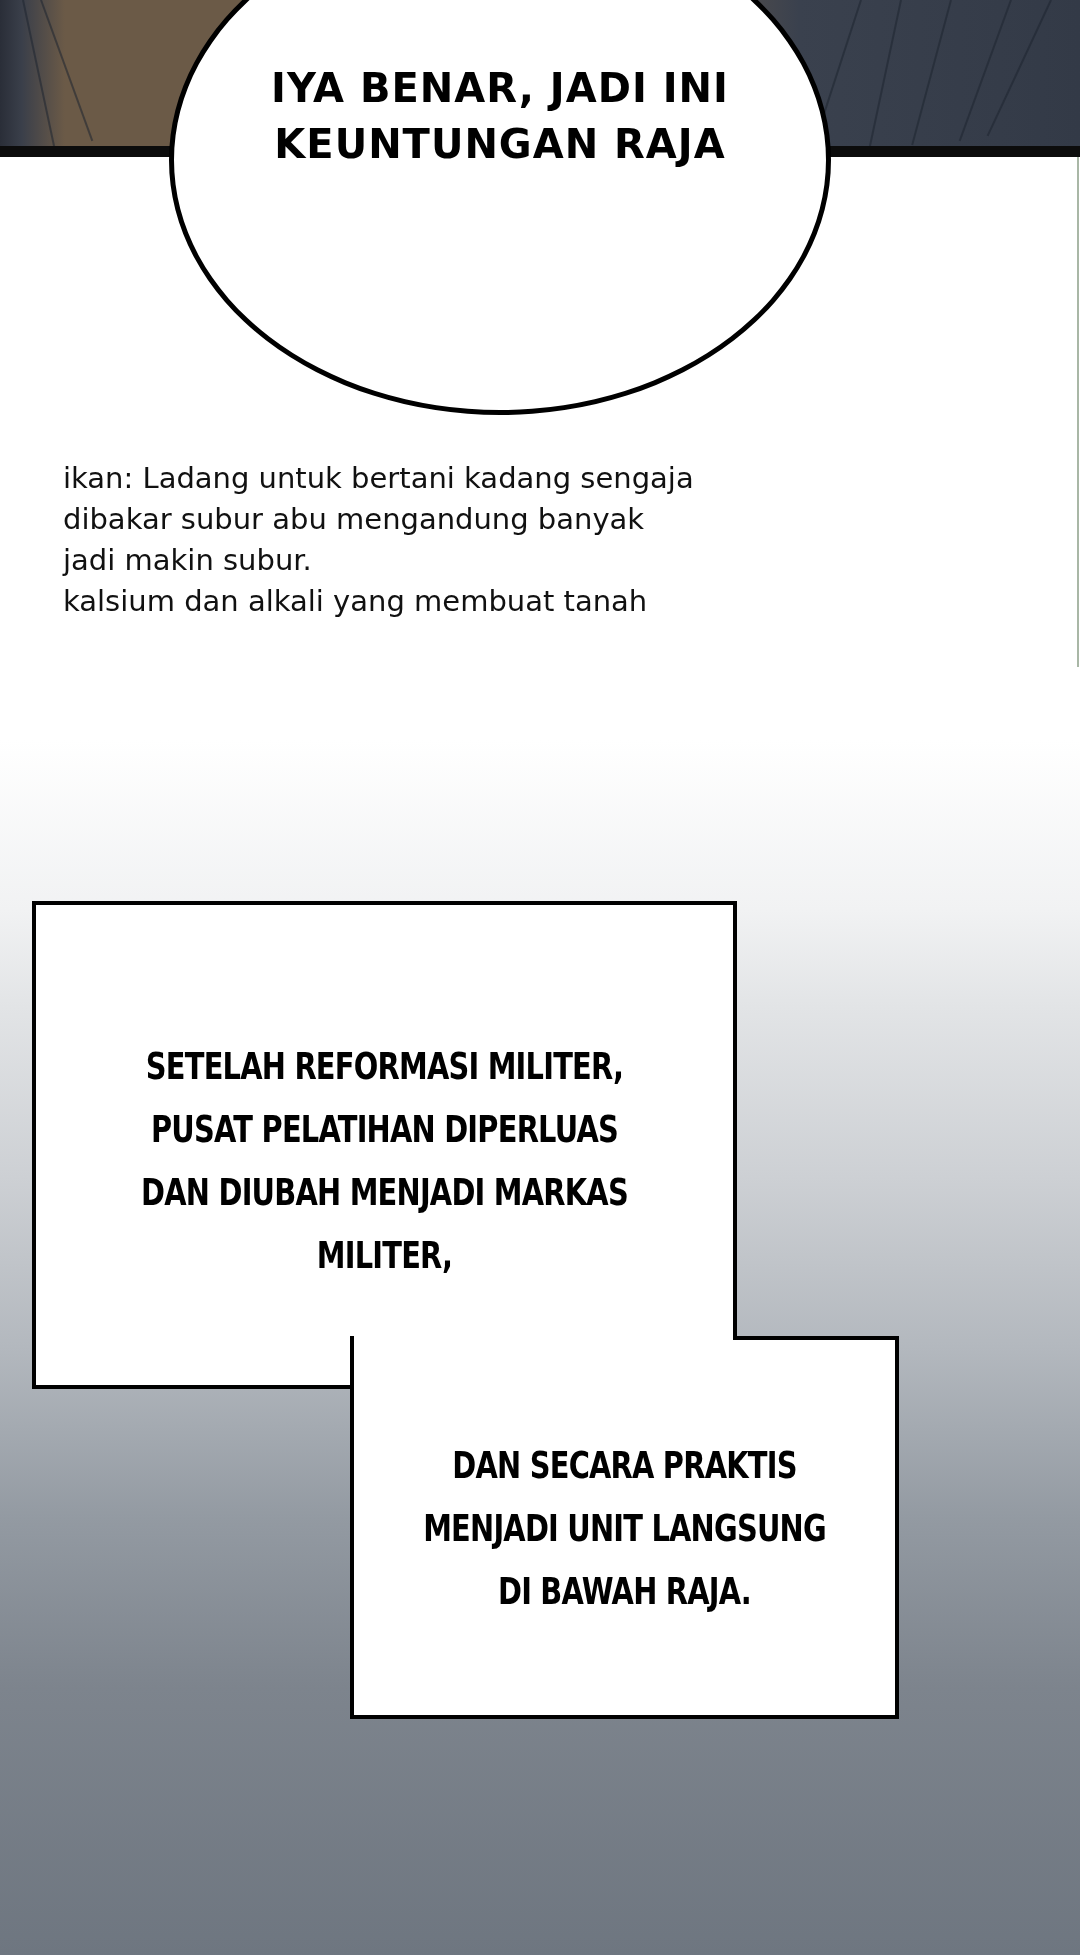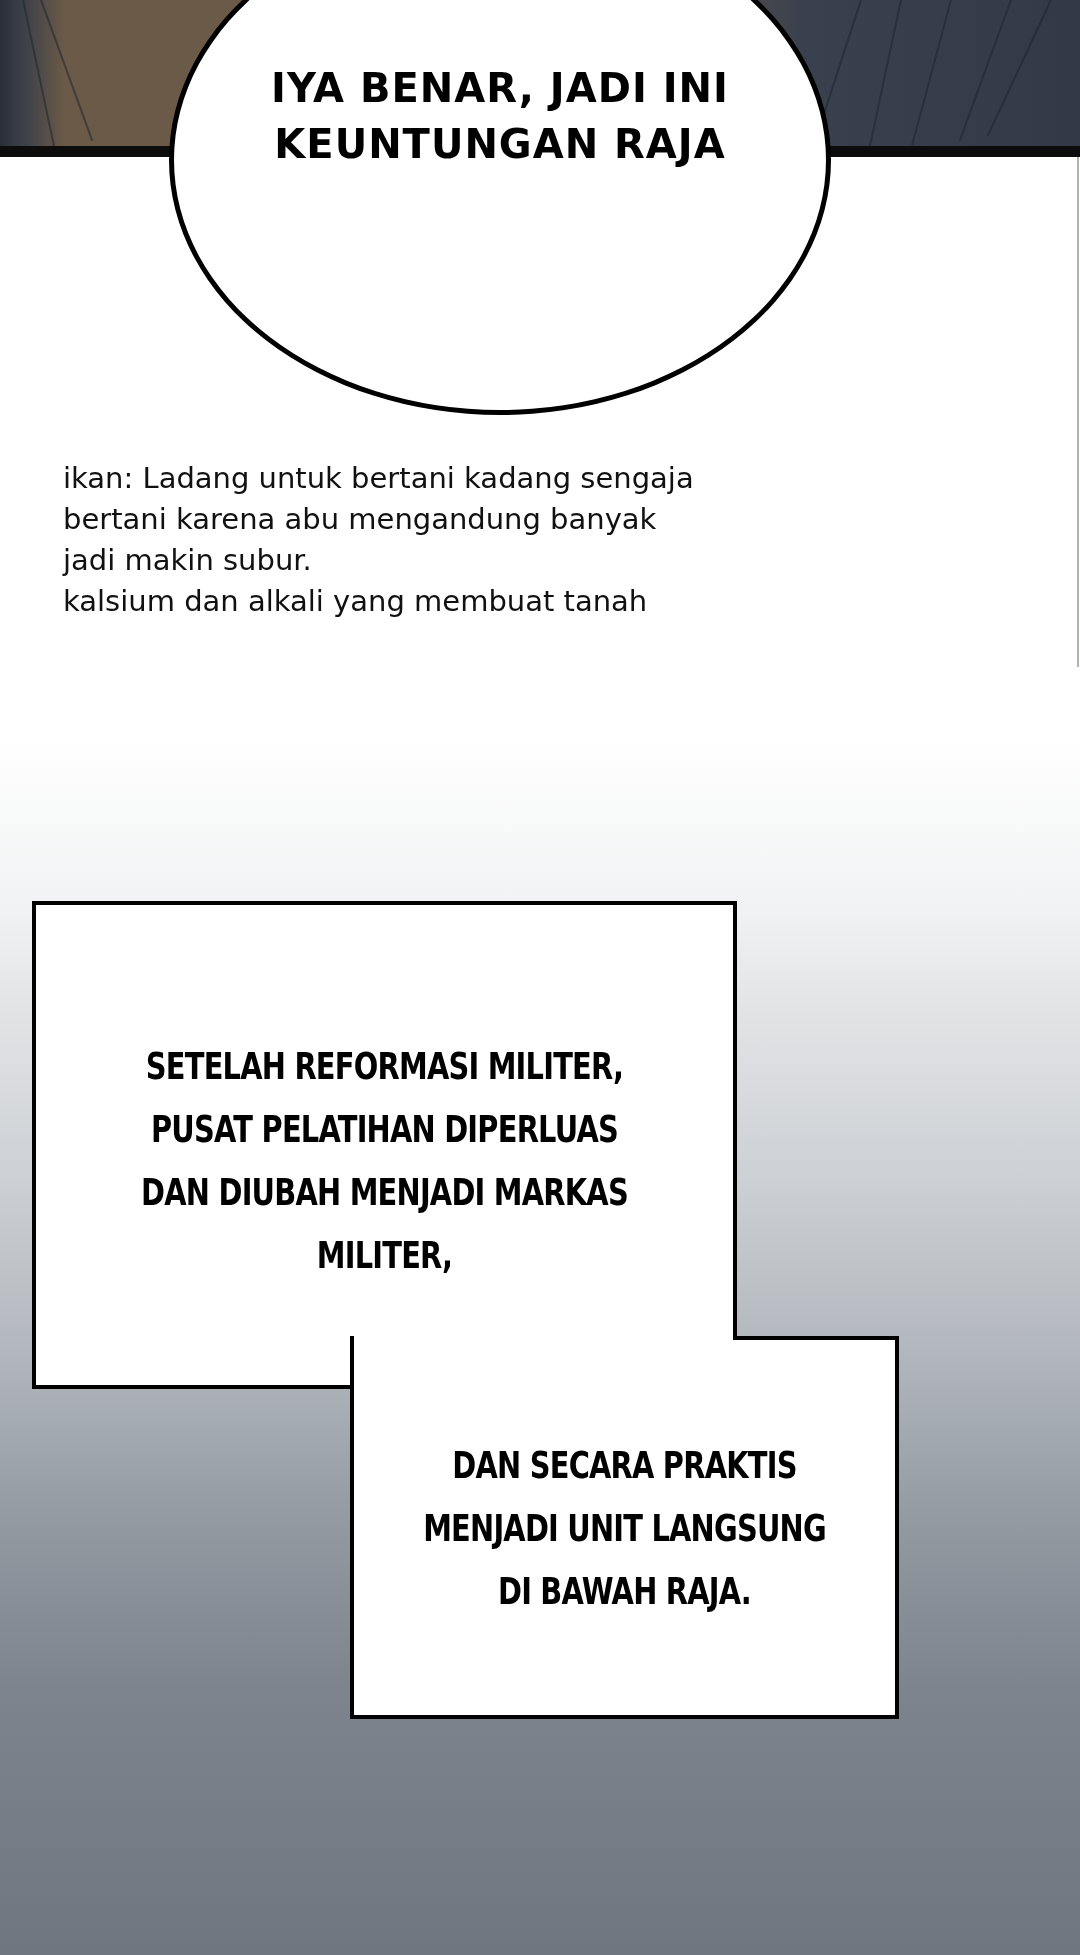--- a/index.html
+++ b/index.html
@@ -45,21 +45,21 @@
 <div class="bubble"></div>
 <div class="bubble-text">
   <div>IYA BENAR, JADI INI</div>
   <div>KEUNTUNGAN RAJA</div>
 </div>
 
 <div class="thin-line"></div>
 
 <div class="caption">
   <div>ikan: Ladang untuk bertani kadang sengaja</div>
-  <div>bertani karena abu mengandung banyak</div>
+  <div>dibakar subur abu mengandung banyak</div>
   <div>jadi makin subur.</div>
   <div>kalsium dan alkali yang membuat tanah</div>
 </div>
 
 <div class="bg-grad"></div>
 
 <div class="box box1"></div>
 <div class="box box2"></div>
 <div class="box2-top-cover"></div>
 

